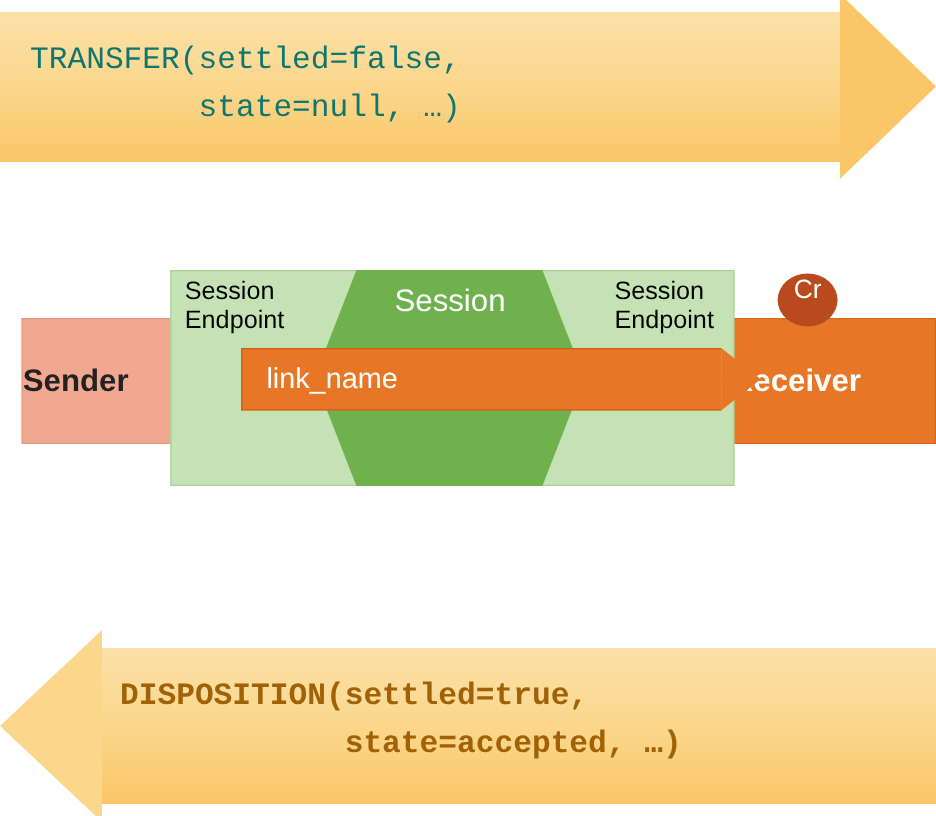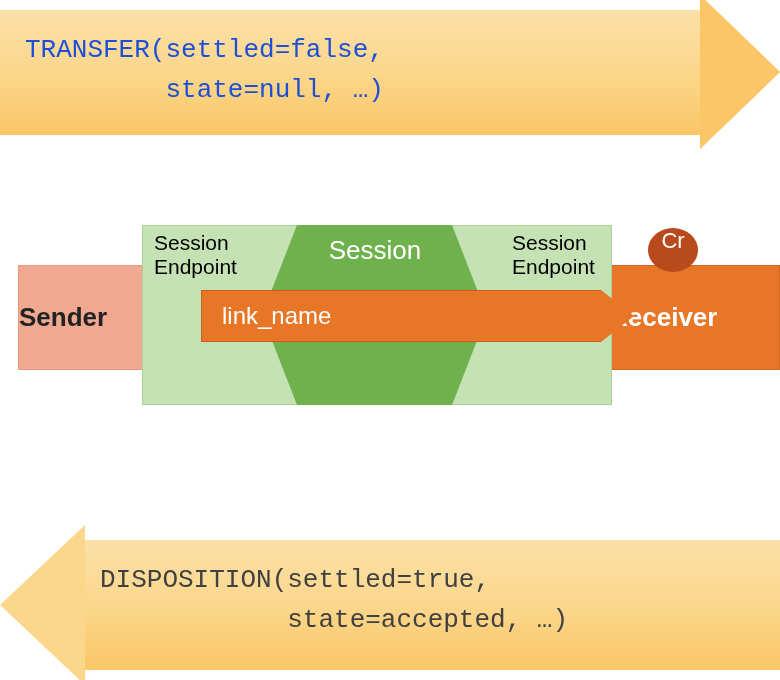--- a/index.html
+++ b/index.html
@@ -48,21 +48,21 @@
     border-bottom: 77.5px solid transparent;
     border-left: 80px solid #fbd78c;
     z-index: -1;
   }
   .transfer-text {
     position: absolute;
     left: 25px;
     top: 20px;
     font-family: "Consolas", "Courier New", monospace;
     font-size: 26px;
-    color: #1d4ed8;
+    color: #0f766e;
     white-space: pre;
     line-height: 1.55;
   }
   
   
   .disposition-arrow {
     position: absolute;
     top: 540px;
     left: 0;
     width: 780px;
@@ -85,23 +85,24 @@
     border-top: 80px solid transparent;
     border-bottom: 80px solid transparent;
     border-right: 85px solid #fbd78c;
   }
   .disposition-text {
     position: absolute;
     left: 100px;
     top: 20px;
     font-family: "Consolas", "Courier New", monospace;
     font-size: 26px;
-    color: #404040;
+    color: #a16207;
     white-space: pre;
     line-height: 1.55;
+    font-weight: bold;
   }
   
   
   .middle {
     position: absolute;
     top: 250px;
     left: 0;
     width: 780px;
     height: 145px;
   }

